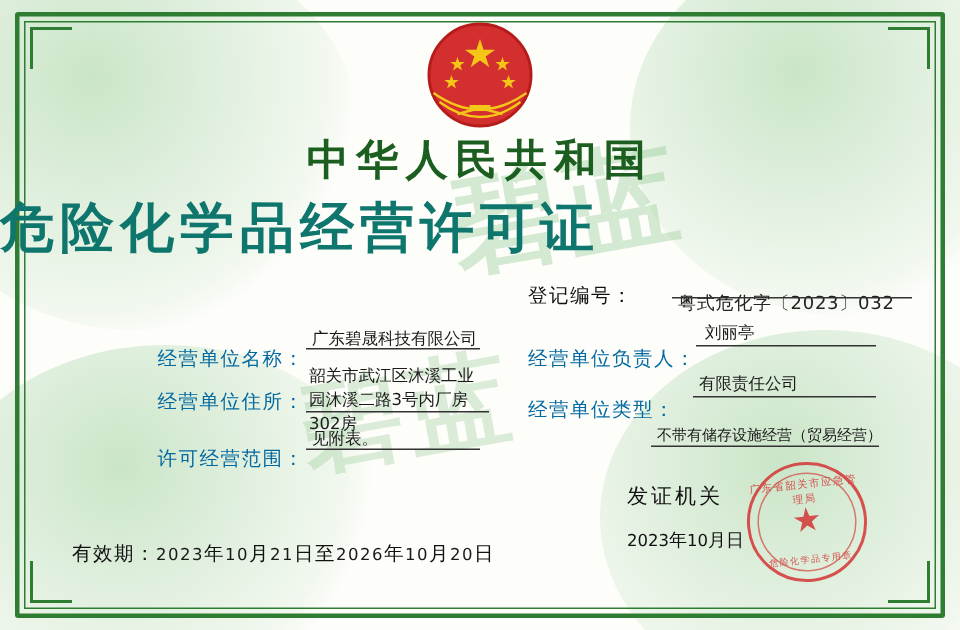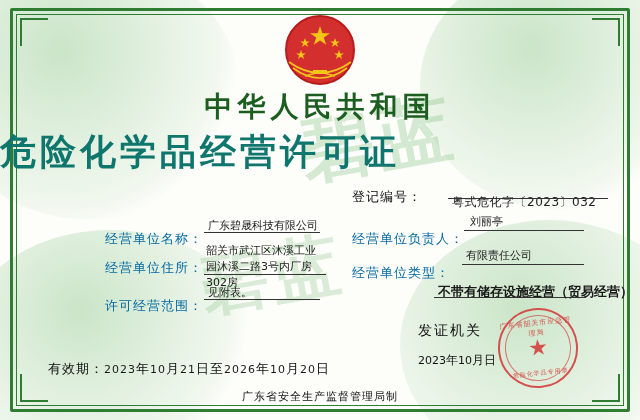--- a/index.html
+++ b/index.html
@@ -284,35 +284,34 @@
     <div class="f-line" style="left:204px; top:299px; width:116px;"></div>
 
     <div class="f-label" style="left:352px; top:216px;">经营单位负责人：</div>
     <div class="f-value" style="left:470px; top:214px;">刘丽亭</div>
     <div class="f-line" style="left:464px; top:230px; width:120px;"></div>
 
     <div class="f-label" style="left:352px; top:250px;">经营单位类型：</div>
     <div class="f-value" style="left:466px; top:248px;">有限责任公司</div>
     <div class="f-line" style="left:462px; top:264px; width:122px;"></div>
 
-    <div class="f-value" style="left:438px; top:283px; font-size:13px;font-weight:bold;">不带有储存设施经营（贸易经营）</div>
+    <div class="f-value" style="left:438px; top:283px; font-size:10px;">不带有储存设施经营（贸易经营）</div>
     <div class="f-line" style="left:434px; top:297px; width:152px;"></div>
   </div>
 
   <div class="issue-label">发证机关</div>
 
   <div class="seal">
     <div class="ring"></div>
     <div class="sealtext">广东省韶关市应急管理局</div>
     <div class="star">★</div>
     <div class="sealtext bot">危险化学品专用章</div>
   </div>
 
   <div class="valid-row">
     <span>有效期：</span><span class="dt">2023</span><span>年</span><span class="dt">10</span><span>月</span><span class="dt">21</span><span>日</span><span>至</span><span class="dt">2026</span><span>年</span><span class="dt">10</span><span>月</span><span class="dt">20</span><span>日</span>
   </div>
 
   <div class="date-issue">
     <span class="num">2023</span><span>年</span><span class="num">10</span><span>月</span><span class="num"></span><span>日</span>
   </div>
 
-  <div class="footer">广东省安全生产监督管理局制</div>
 </div>
 
 </body></html>

